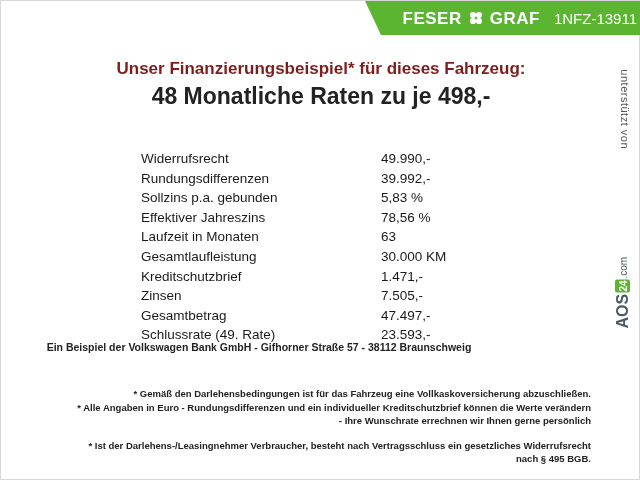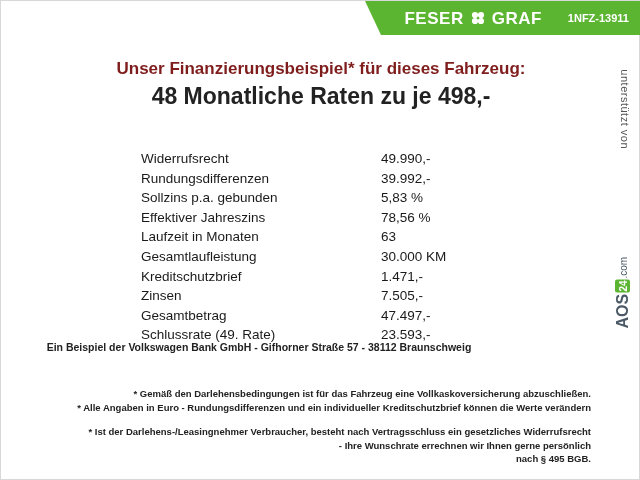--- a/index.html
+++ b/index.html
@@ -46,46 +46,46 @@
     left: -16px;
     top: 0;
     width: 0;
     height: 0;
     border-top: 34px solid #5cb531;
     border-left: 16px solid transparent;
   }
   .brand {
     position: absolute;
     top: 0;
-    right: 12px;
+    right: 4px;
     height: 34px;
     display: flex;
     align-items: center;
     gap: 6px;
     color: #ffffff;
   }
   .brand-word {
     font-size: 17px;
     font-weight: bold;
     letter-spacing: 0.5px;
     line-height: 1;
   }
   .brand-clover {
     width: 16px;
     height: 16px;
     position: relative;
     display: inline-block;
   }
   .brand-clover svg { display: block; }
   .brand-code {
-    font-size: 11px;
-    font-weight: bold;
+    font-size: 15px;
+    font-weight: normal;
     letter-spacing: 0px;
     line-height: 1;
-    margin-left: 20px;
+    margin-left: 8px;
   }
 
   
   .title1 {
     position: absolute;
     top: 58px;
     left: 0;
     width: 640px;
     text-align: center;
     font-size: 17px;
@@ -270,22 +270,22 @@
       <span class="label">Schlussrate (49. Rate)</span>
       <span class="value">23.593,-</span>
     </div>
   </div>
 
   <div class="bank-line">Ein Beispiel der Volkswagen Bank GmbH - Gifhorner Straße 57 - 38112 Braunschweig</div>
 
   <div class="notes">
     <p class="note gap">* Gemäß den Darlehensbedingungen ist für das Fahrzeug eine Vollkaskoversicherung abzuschließen.</p>
     <p class="note">* Alle Angaben in Euro - Rundungsdifferenzen und ein individueller Kreditschutzbrief können die Werte verändern</p>
+    <p class="note">- Ihre Wunschrate errechnen wir Ihnen gerne persönlich</p>
     <p class="note gap">* Ist der Darlehens-/Leasingnehmer Verbraucher, besteht nach Vertragsschluss ein gesetzliches Widerrufsrecht</p>
-    <p class="note">- Ihre Wunschrate errechnen wir Ihnen gerne persönlich</p>
     <p class="note">nach § 495 BGB.</p>
   </div>
 
   <div class="side">
     <div class="side-text">unterstützt von</div>
     <div class="side-logo">
       <span>AOS</span>
       <span class="num">24</span>
       <span class="dom">.com</span>
     </div>

